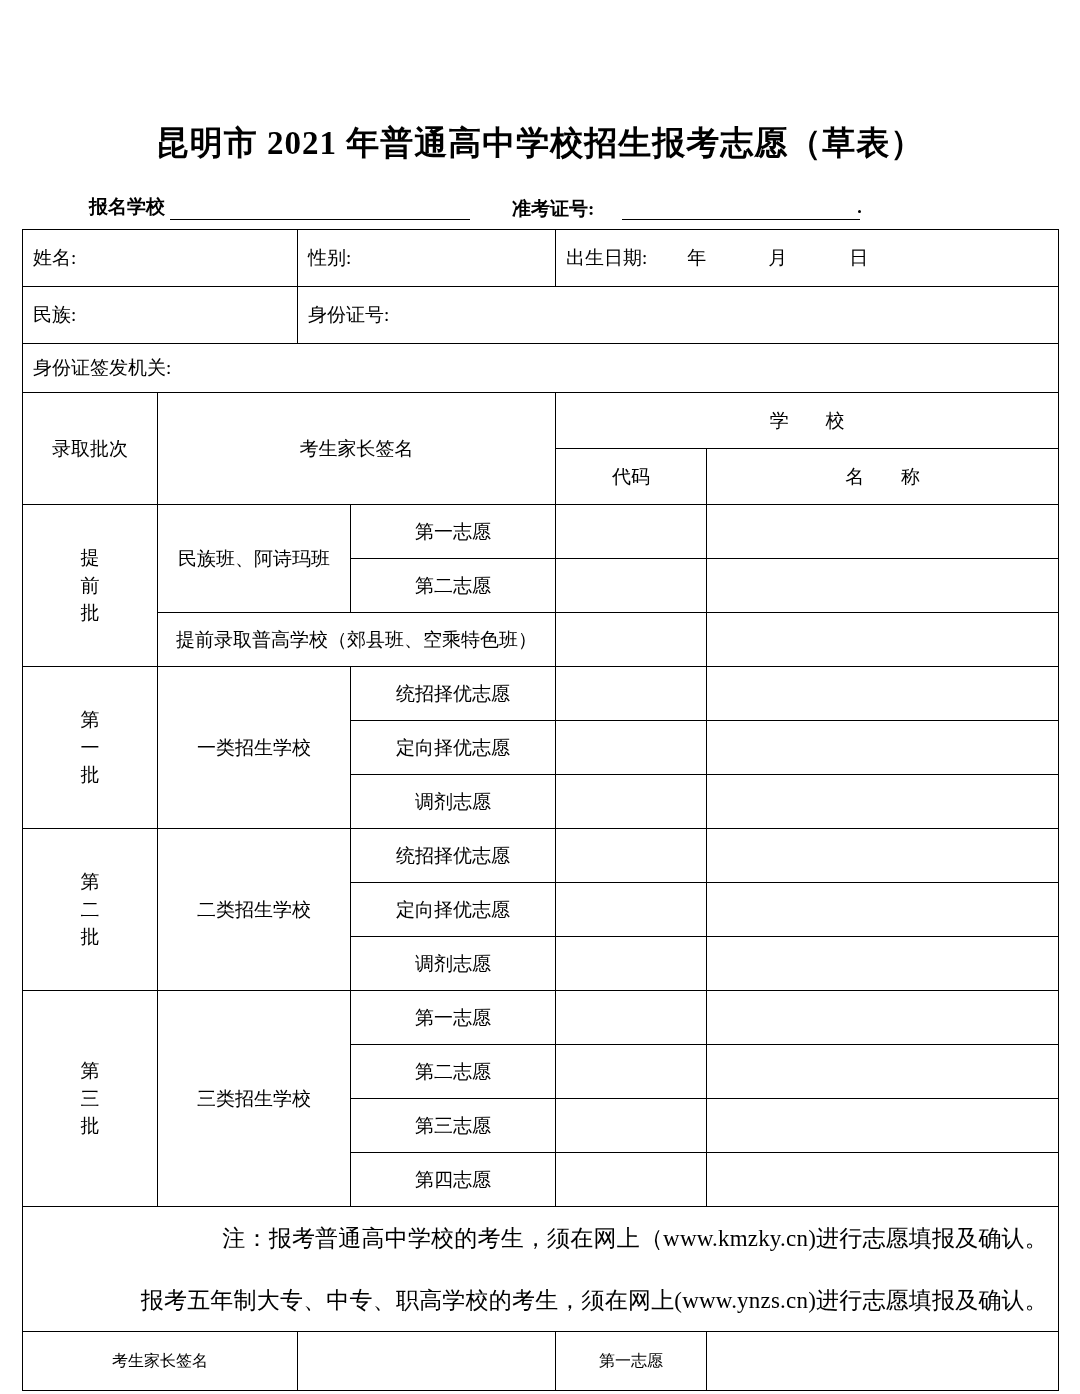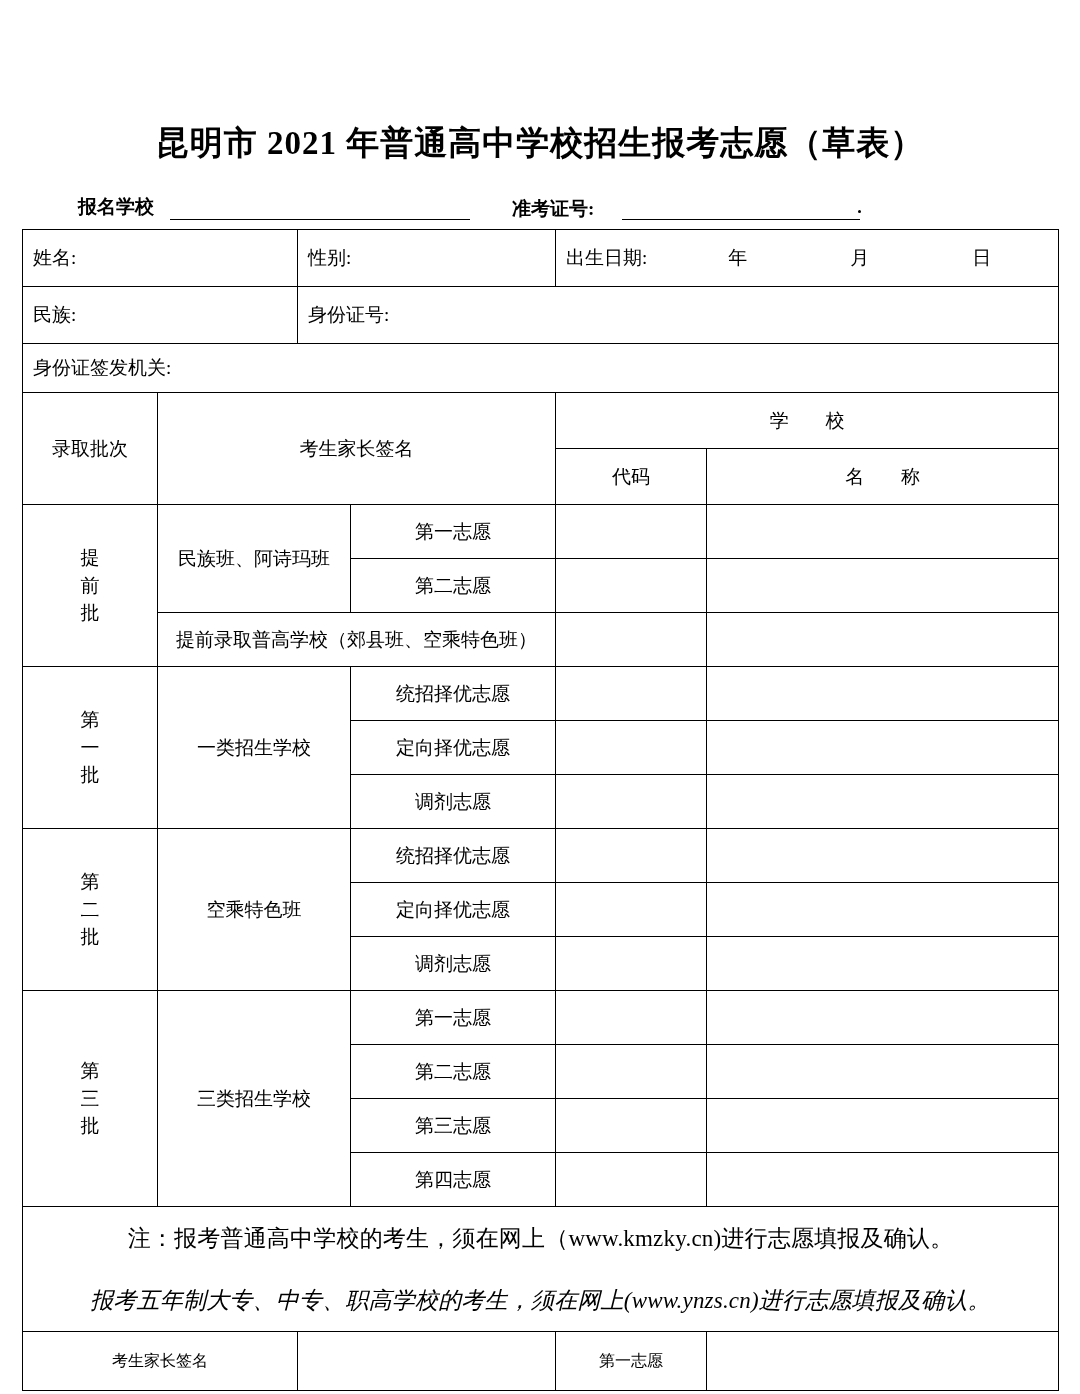--- a/index.html
+++ b/index.html
@@ -46,21 +46,21 @@
     left: 22px;
     width: 1036px;
     height: 30px;
     font-size: 19px;
     font-weight: bold;
   }
   .toprow .field {
     position: absolute;
     white-space: nowrap;
   }
-  .lbl-school   { left: 56px;  top: 2px; }
+  .lbl-school   { left: 67px;  top: 2px; }
   .lbl-examno   { left: 490px; top: 4px; font-weight: bold; }
 
   .rule {
     position: absolute;
     border-bottom: 1.6px solid #000;
     height: 0;
   }
   .rule-school { left: 148px; top: 27px; width: 300px; }
   .rule-examno { left: 600px; top: 27px; width: 238px; }
   .dot-mark {
@@ -89,21 +89,21 @@
     vertical-align: middle;
     font-family: "Liberation Serif", "DejaVu Serif", serif;
   }
   .grid td.nopad { padding: 0; }
 
   .c-left   { text-align: left; }
   .c-center { text-align: center; }
 
   
   .info-cell { height: 56px; font-size: 19px; }
-  .date-line { display: flex; align-items: center; white-space: nowrap; gap: 41px; }
+  .date-line { display: flex; align-items: center; white-space: nowrap; }
   .date-line .dlabel { margin-right: 40px; }
   .date-line .dunit  { margin-right: 62px; }
   .date-line .dunit.last { margin-right: 0; }
 
   .issuer-cell { height: 48px; }
 
   
   .hdr-cell { text-align: center; font-size: 19px; }
   .stack {
     display: flex;
@@ -122,27 +122,27 @@
     line-height: 1.45;
     font-size: 19px;
   }
 
   .row-cell { height: 53px; }
 
   
   .note-cell {
     height: 62px;
     font-size: 23px;
-    text-align: center;
+    text-align: right;
     padding-left: 12px;
     letter-spacing: 0.2px;
     white-space: nowrap;
   }
   .note-cell.first { border-bottom: none; }
-  .note-cell.second { border-top: none; font-style: italic; }
+  .note-cell.second { border-top: none; }
 
   
   .sig-cell { height: 58px; text-align: center; font-size: 16px; }
 </style>
 </head>
 <body>
 
 <div class="page">
 
   <div class="doc-title">昆明市 2021 年普通高中学校招生报考志愿（草表）</div>
@@ -252,21 +252,21 @@
       </tr>
 
       <tr>
         <td class="nopad" rowspan="3">
           <div class="vert">
             <span>第</span>
             <span>二</span>
             <span>批</span>
           </div>
         </td>
-        <td class="c-center" colspan="2" rowspan="3">空乘特色班</td>
+        <td class="c-center" colspan="2" rowspan="3">二类招生学校</td>
         <td class="row-cell c-center">统招择优志愿</td>
         <td class="row-cell"></td>
         <td class="row-cell"></td>
       </tr>
       <tr>
         <td class="row-cell c-center">定向择优志愿</td>
         <td class="row-cell"></td>
         <td class="row-cell"></td>
       </tr>
       <tr>

